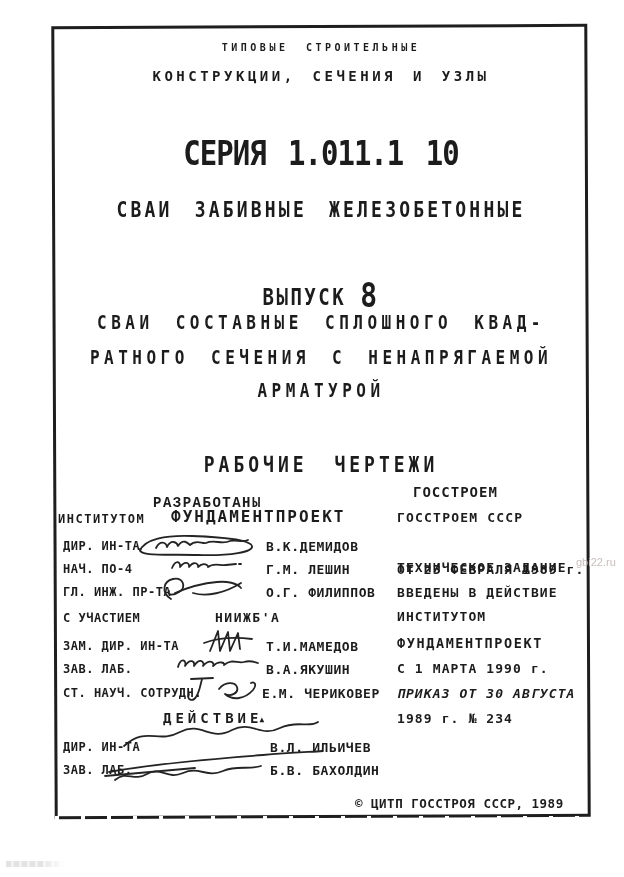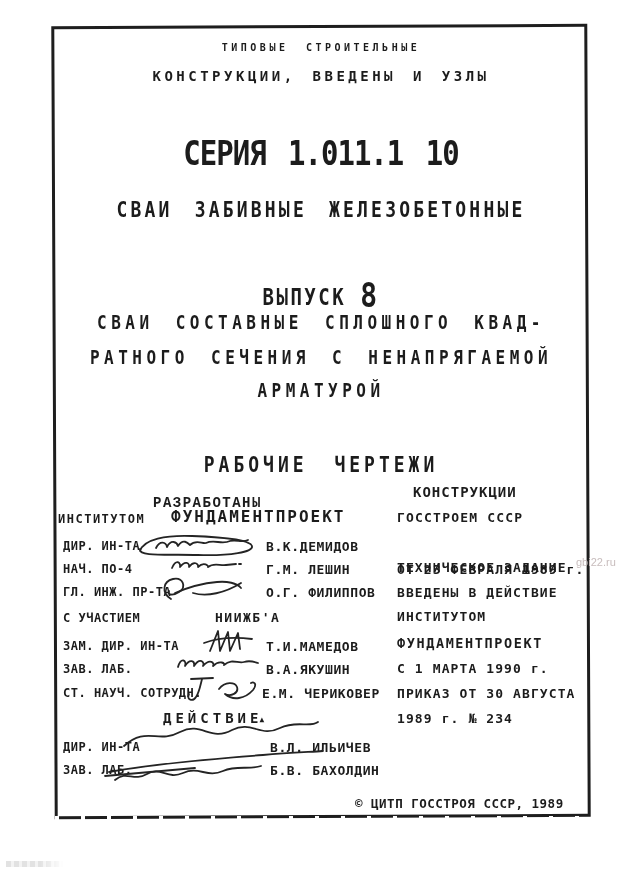--- a/index.html
+++ b/index.html
@@ -39,21 +39,21 @@
   .lname{left:266px;font-size:13px;letter-spacing:0.6px;}
   .y1{top:539px;} .y2{top:562px;} .y3{top:585px;}
   .y4{top:611px;} .y5{top:639px;} .y6{top:662px;} .y7{top:686px;} .y9{top:740px;} .y10{top:763px;}
   .part-org{left:177px;top:610px;font-size:13px;letter-spacing:1.5px;margin-left:38px;}
   .org2{left:163px;top:710px;font-size:14px;letter-spacing:4px;}
   .org2 .marker{font-size:8px;letter-spacing:0;position:relative;top:-1px;left:-3px;}
   .lname9{left:270px;} .lname10{left:270px;}
 
   .rline{left:397px;font-size:13px;letter-spacing:1.1px;}
   .r1{top:560px;} .r2{top:562px;} .r3{top:585px;} .r4{top:609px;}
-  .r5{top:635px;letter-spacing:1.6px;font-size:13.5px;} .r6{top:661px;} .r7{top:686px;} .r8{top:711px;}
+  .r5{top:635px;letter-spacing:1.6px;font-size:13.5px;} .r6{top:661px;} .r7{top:686px;font-style:italic;} .r8{top:711px;}
 
   .copyright{left:355px;top:796px;font-size:12.5px;letter-spacing:0.5px;}
 
   .wm-right{
     left:576px;top:556px;font-size:11px;font-weight:400;letter-spacing:0;
     font-family:"Liberation Sans", sans-serif;color:#c8bdbd;
   }
   .smudge{
     position:absolute;left:6px;top:861px;width:58px;height:6px;opacity:0.75;
     background:
@@ -75,35 +75,35 @@
 </style>
 </head>
 <body>
 
 <div class="page">
 
   <div class="frame"></div>
   <div class="frame-bottom-fade"></div>
 
   <div class="t cx hdr1">ТИПОВЫЕ СТРОИТЕЛЬНЫЕ</div>
-  <div class="t cx hdr2">КОНСТРУКЦИИ, ВВЕДЕНЫ И УЗЛЫ</div>
+  <div class="t cx hdr2">КОНСТРУКЦИИ, СЕЧЕНИЯ И УЗЛЫ</div>
 
   <div class="t cx series">СЕРИЯ 1.011.1 10</div>
   <div class="t cx subtitle tall">СВАИ ЗАБИВНЫЕ ЖЕЛЕЗОБЕТОННЫЕ</div>
 
   <div class="t cx issue tall"><span>ВЫПУСК</span><span class="num">8</span></div>
 
   <div class="t cx desc desc1 tall">СВАИ СОСТАВНЫЕ СПЛОШНОГО КВАД-</div>
   <div class="t cx desc desc2 tall">РАТНОГО СЕЧЕНИЯ С НЕНАПРЯГАЕМОЙ</div>
   <div class="t cx desc desc3 tall">АРМАТУРОЙ</div>
 
   <div class="t cx drawings tall">РАБОЧИЕ ЧЕРТЕЖИ</div>
 
   <div class="t dev-head">РАЗРАБОТАНЫ</div>
-  <div class="t app-head">КОНСТРУКЦИИ</div>
+  <div class="t app-head">ГОССТРОЕМ</div>
 
   <div class="t dev-org-prefix">ИНСТИТУТОМ</div>
   <div class="t dev-org-name">ФУНДАМЕНТПРОЕКТ</div>
   <div class="t app-org">ГОССТРОЕМ СССР</div>
 
   <div class="t llabel y1">ДИР. ИН-ТА</div>
   <div class="t lname y1">В.К.ДЕМИДОВ</div>
 
   <div class="t llabel y2">НАЧ. ПО-4</div>
   <div class="t lname y2">Г.М. ЛЕШИН</div>

